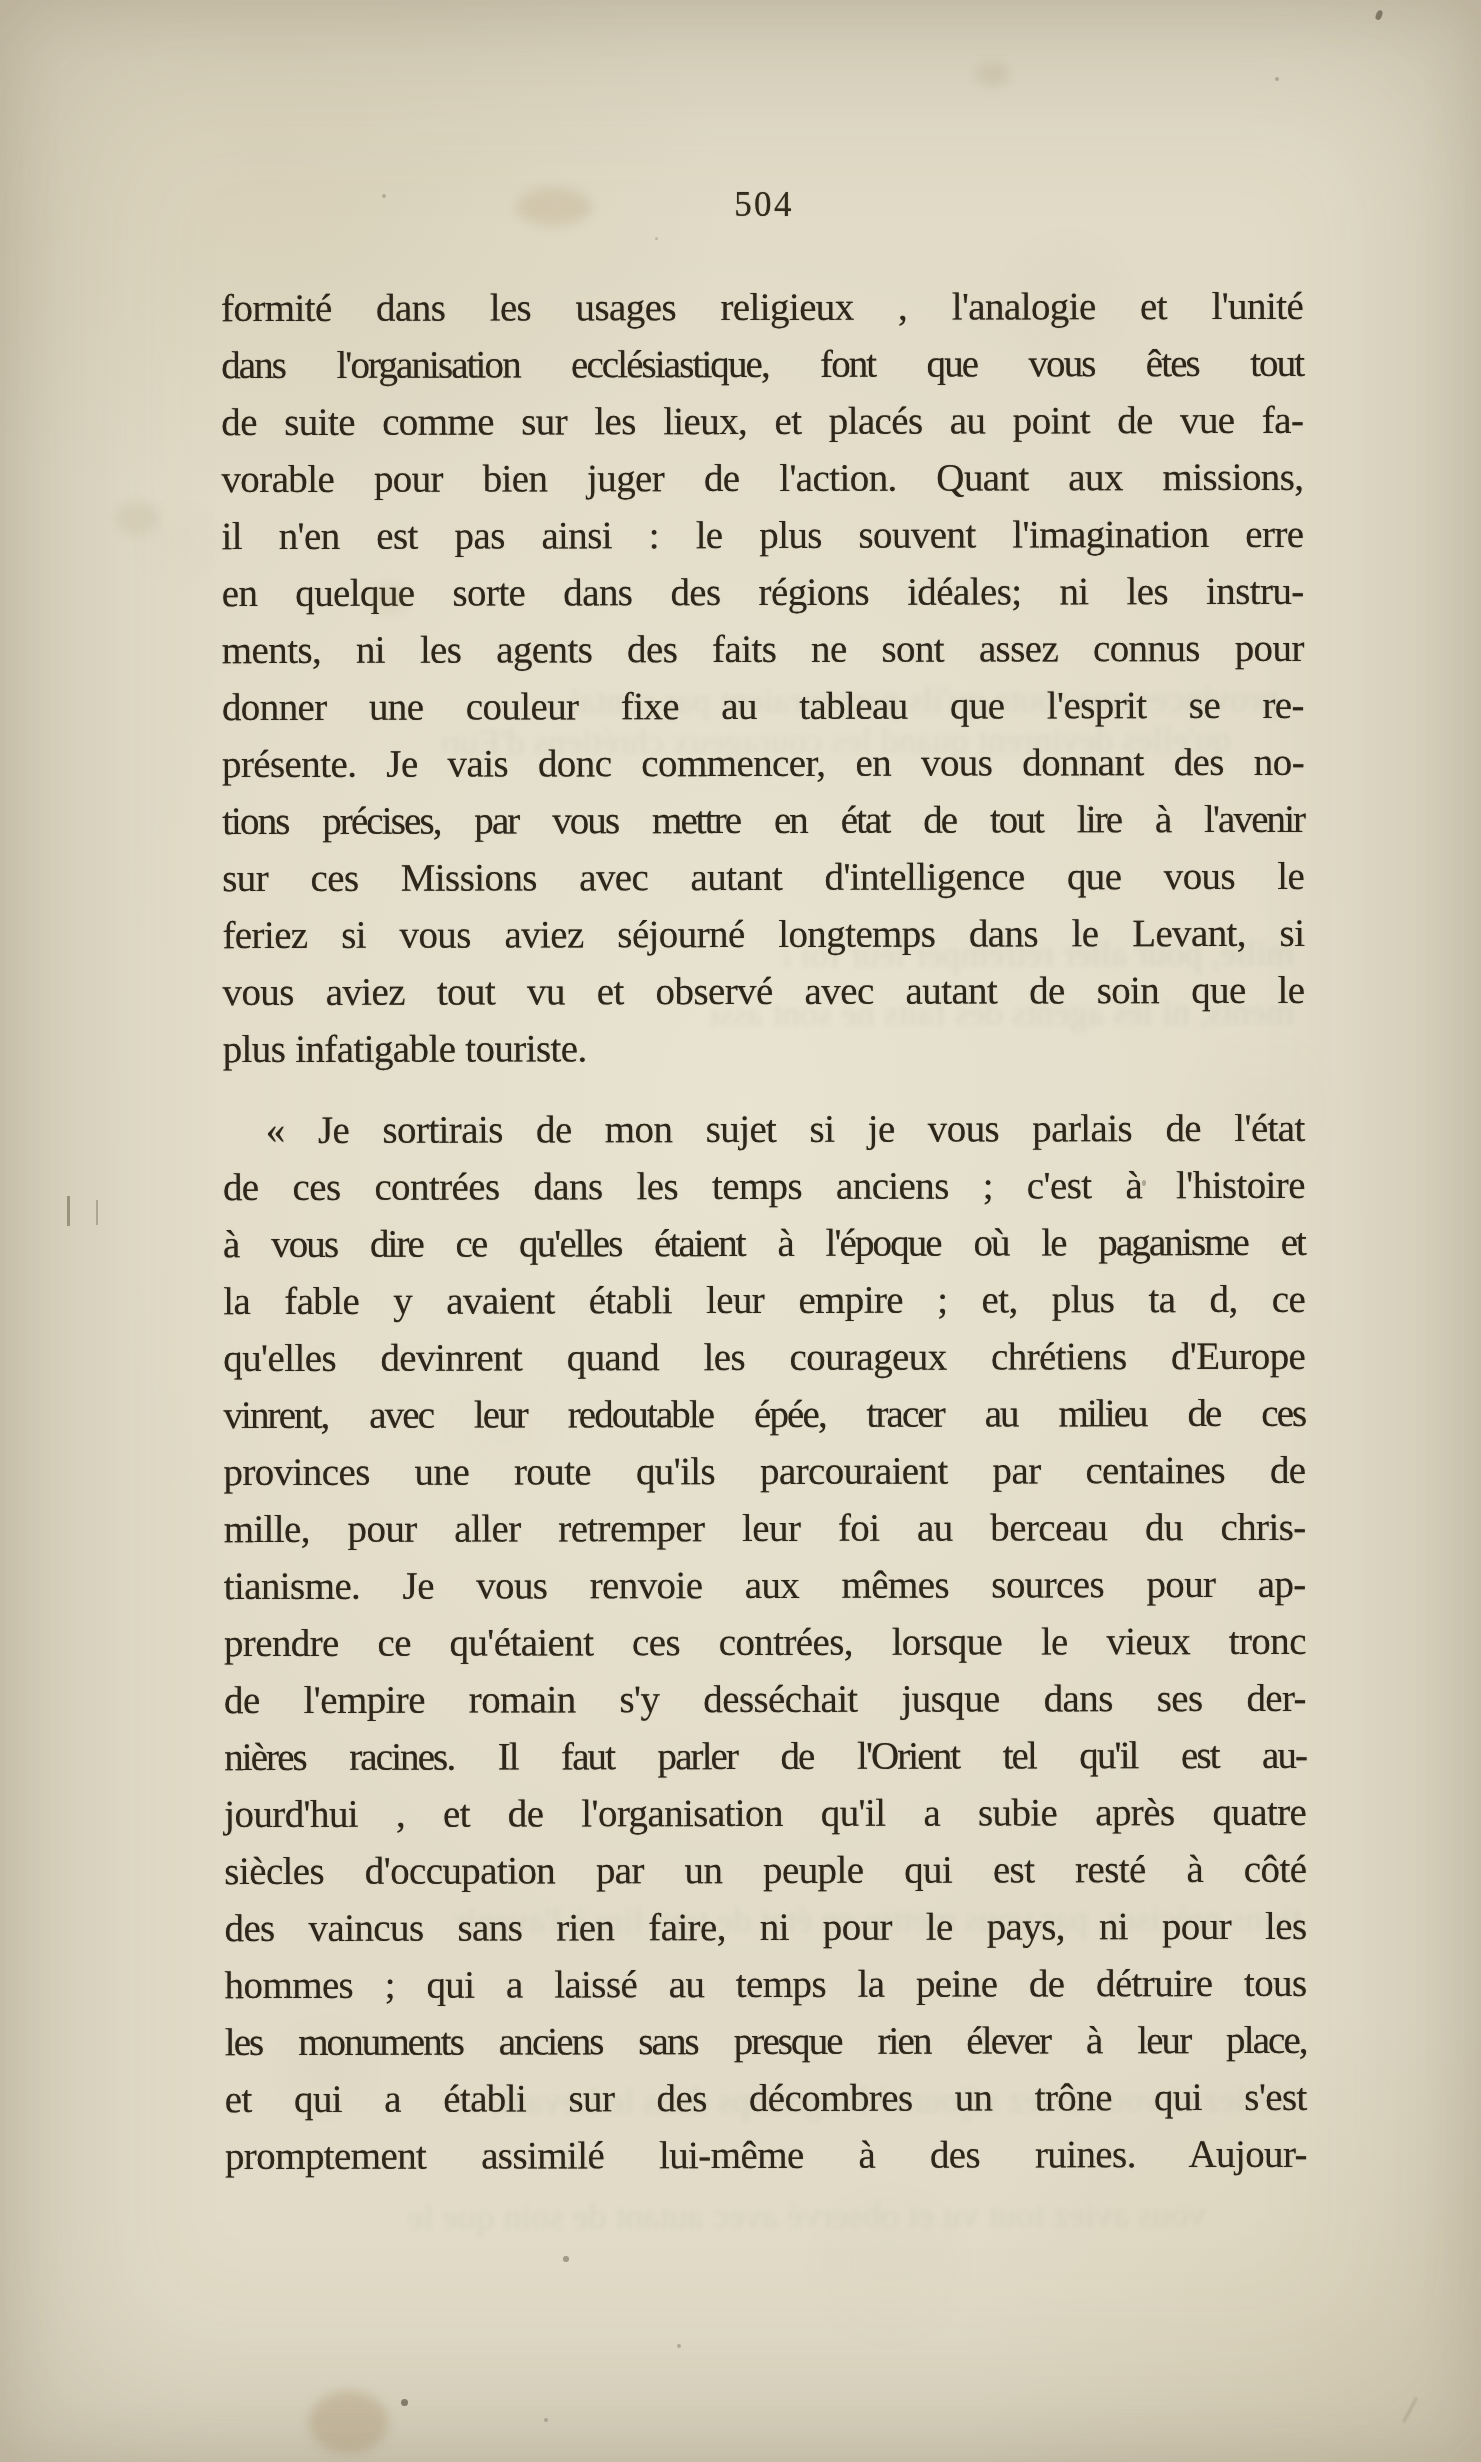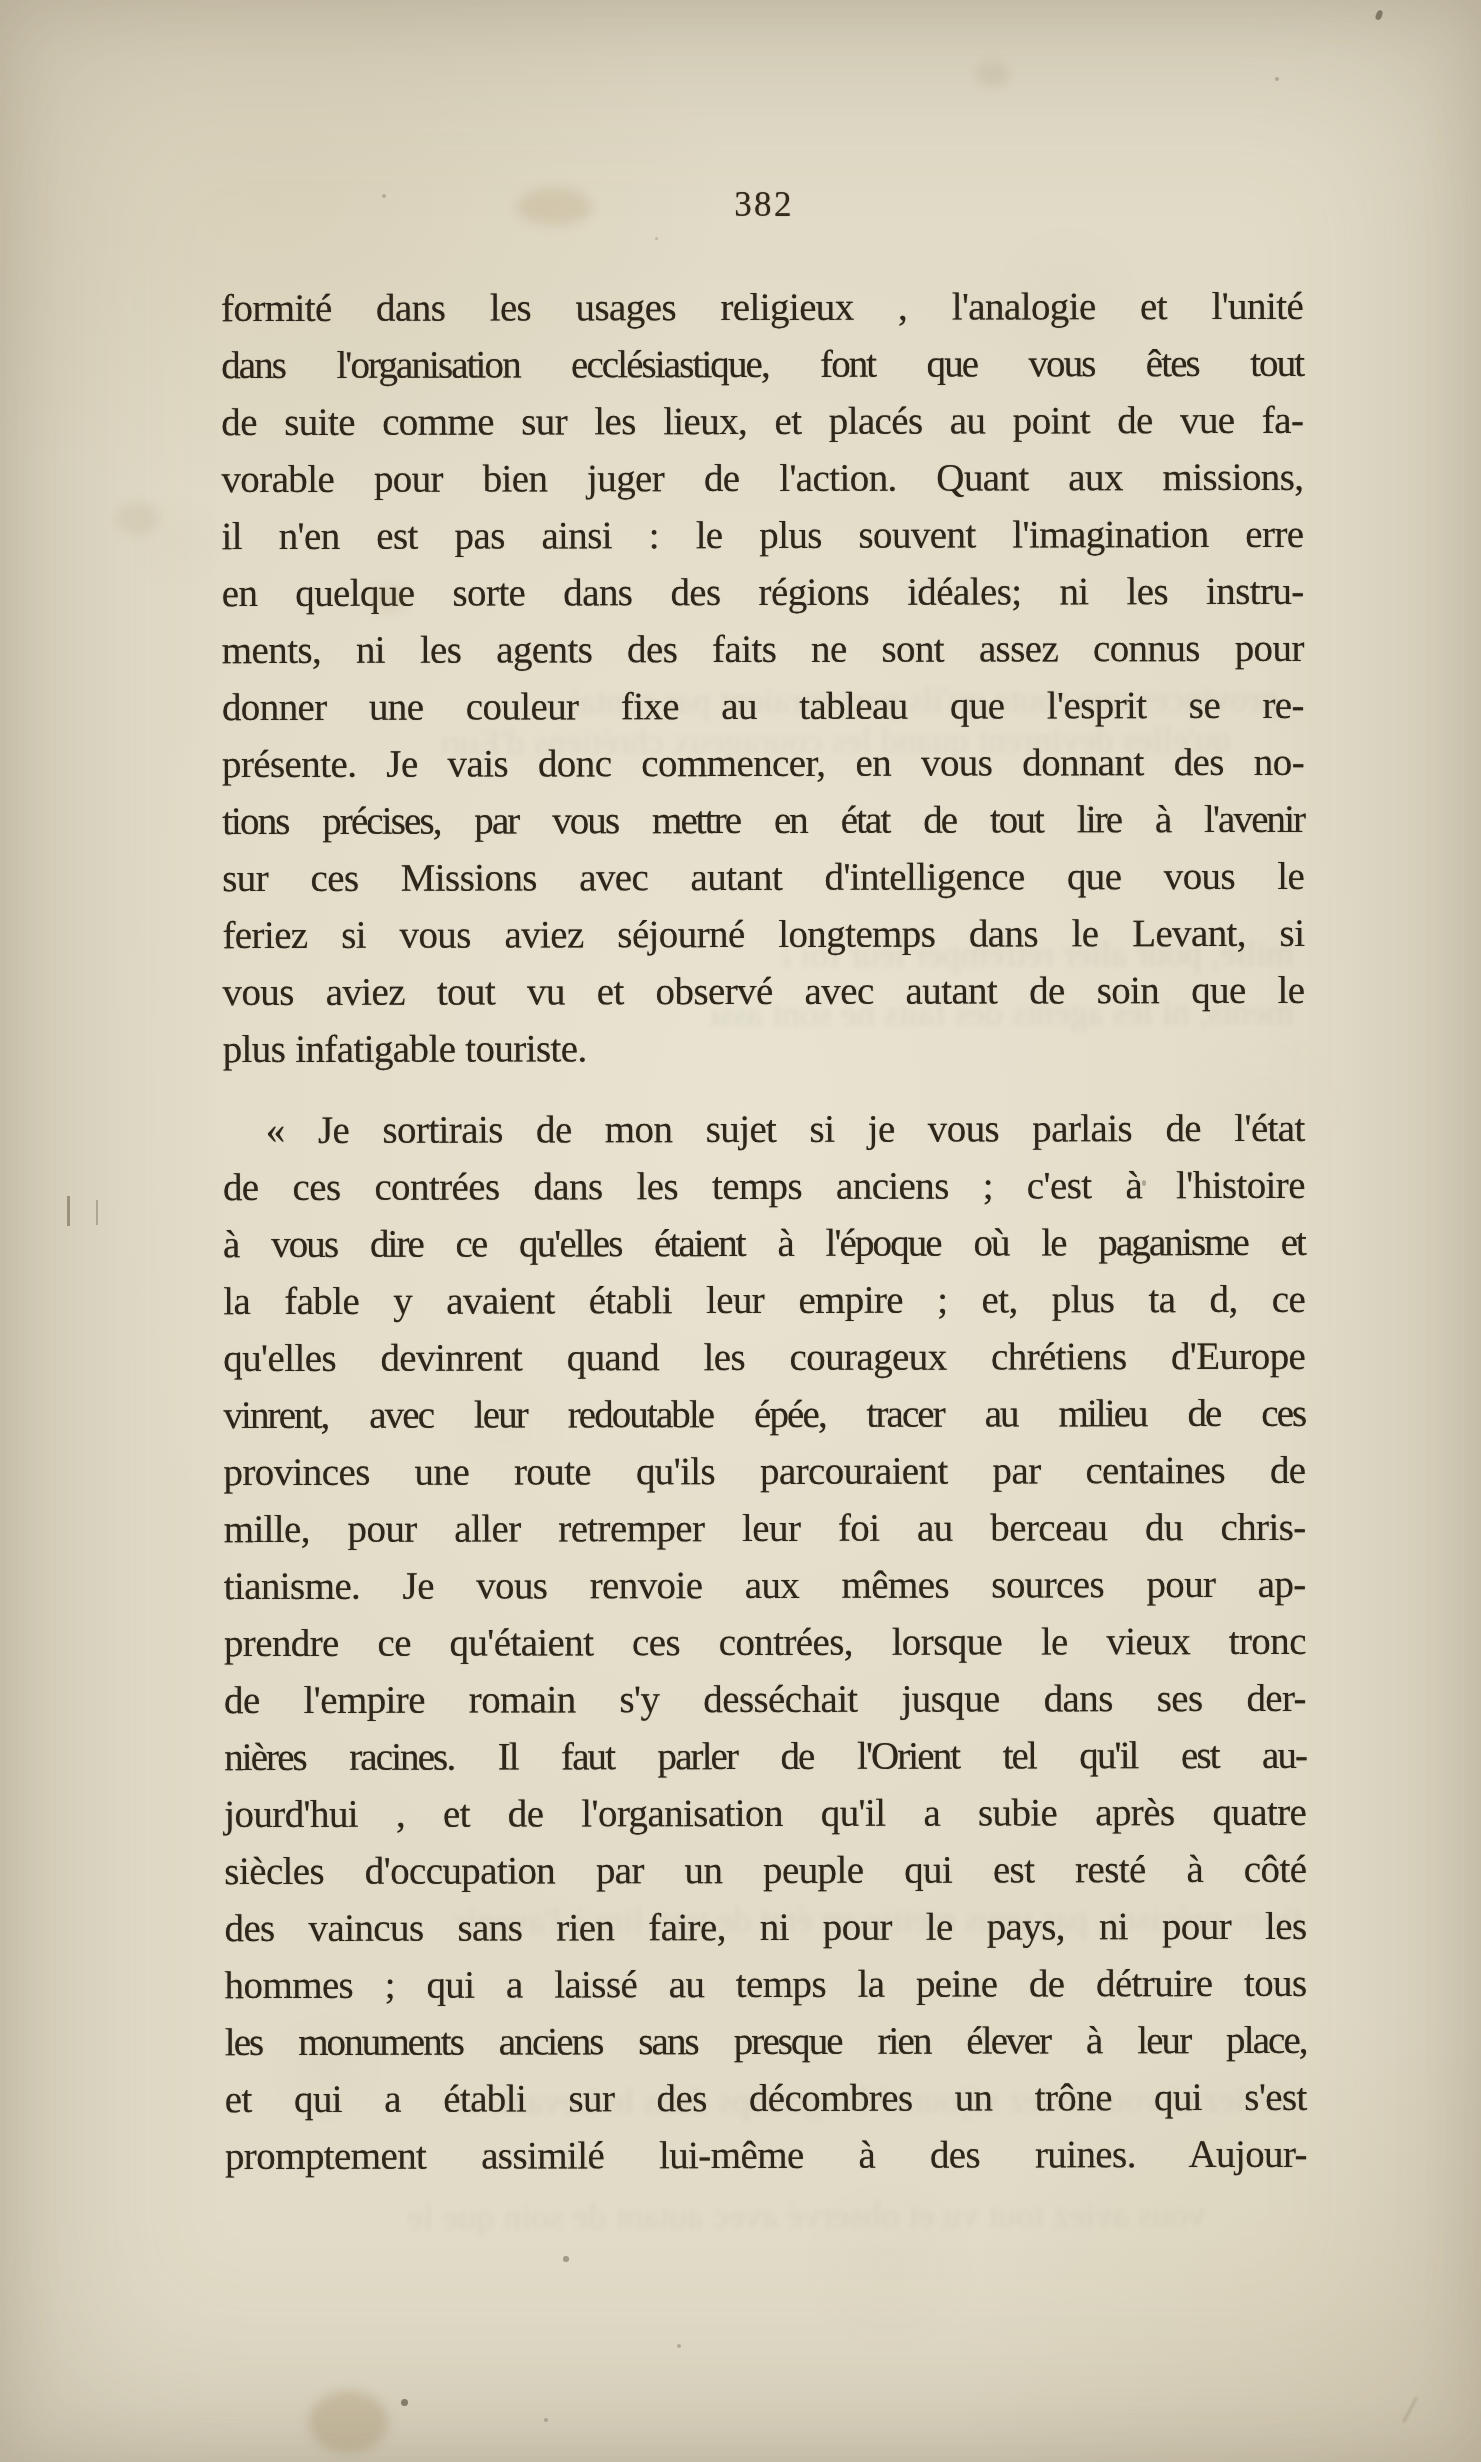--- a/index.html
+++ b/index.html
@@ -76,21 +76,21 @@
   <div class="grain"></div>
 
   <div class="ghost" style="left:442px;top:722px;width:789px;opacity:.07;">qu'elles devinrent quand les courageux chrétiens d'Europe</div>
   <div class="ghost" style="left:568px;top:681px;width:710px;opacity:.08;">provinces une route qu'ils parcouraient par centaines de</div>
   <div class="ghost" style="left:781px;top:935px;width:513px;opacity:.09;">mille, pour aller retremper leur foi au berceau du chris-</div>
   <div class="ghost" style="left:710px;top:994px;width:584px;opacity:.09;">ments, ni les agents des faits ne sont assez connus pour</div>
   <div class="ghost" style="left:252px;top:1901px;width:1049px;opacity:.07;">tions précises, par vous mettre en état de tout lire à l'avenir</div>
   <div class="ghost" style="left:260px;top:2082px;width:1025px;opacity:.08;">feriez si vous aviez séjourné longtemps dans le Levant, si</div>
   <div class="ghost" style="left:260px;top:2197px;width:946px;opacity:.07;">vous aviez tout vu et observé avec autant de soin que le</div>
 
-  <div class="page-number">382</div>
+  <div class="page-number">504</div>
 
   <div class="textblock">
     <div>
       <div class="line">formité dans les usages religieux , l'analogie et l'unité</div>
       <div class="line tight">dans l'organisation ecclésiastique, font que vous êtes tout</div>
       <div class="line">de suite comme sur les lieux, et placés au point de vue fa-</div>
       <div class="line">vorable pour bien juger de l'action. Quant aux missions,</div>
       <div class="line">il n'en est pas ainsi : le plus souvent l'imagination erre</div>
       <div class="line">en quelque sorte dans des régions idéales; ni les instru-</div>
       <div class="line">ments, ni les agents des faits ne sont assez connus pour</div>

